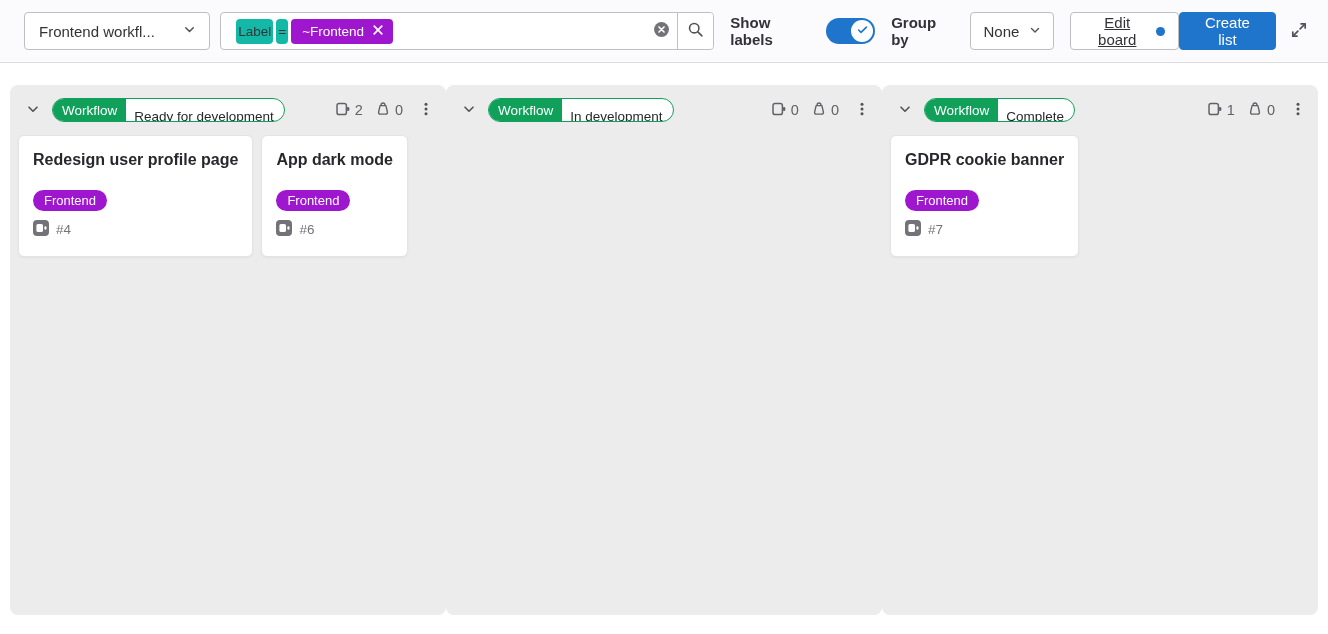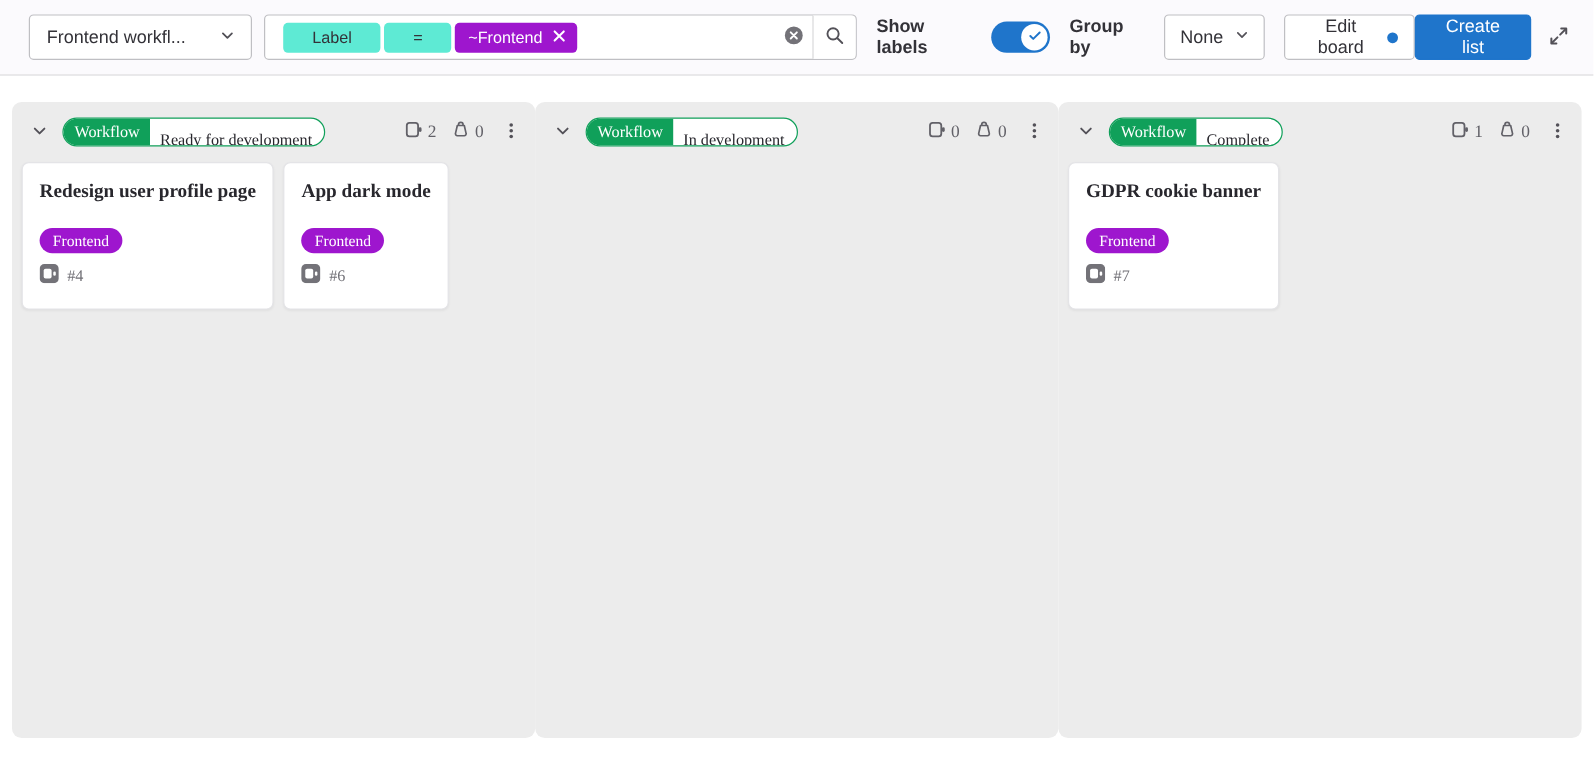--- a/index.html
+++ b/index.html
@@ -6,39 +6,39 @@
   html,body { width:1328px; height:634px; background:#fff; font-family:"Liberation Sans", sans-serif; color:#333238; overflow:hidden; }
 
   
   .topbar { height:63px; background:#fbfafd; border-bottom:1px solid #dcdcde; display:flex; align-items:center; padding:0 20px 0 24px; }
   .btn { display:inline-flex; align-items:center; justify-content:center; gap:8px; height:38px; background:#fff; border:1px solid #bfbfc3; border-radius:4px; font-size:15px; color:#333238; cursor:pointer; font-family:inherit; }
   .board-switcher { width:192px; justify-content:space-between; padding:0 12px 0 14px; }
   .board-switcher .bs-label { overflow:hidden; white-space:nowrap; }
 
   .filter-bar { margin-left:10px; width:512px; height:38px; background:#fff; border:1px solid #bfbfc3; border-radius:4px; display:flex; align-items:center; }
   .tokens { flex:1; display:flex; align-items:center; gap:3px; padding-left:15px; }
-  .chip { height:25px; display:inline-flex; align-items:center; padding:0 24px; background:#5eead4; border-radius:4px; font-size:13.5px; color:#333238; }
+  .chip { height:25px; display:inline-flex; align-items:center; padding:0 2px; background:#14b8a6; border-radius:4px; font-size:13.5px; color:#333238; }
   .chip.value { background:var(--purple); color:#fff; gap:8px; padding:0 9px 0 11px; }
   .clear-btn { border:none; background:none; margin-right:7px; display:flex; align-items:center; cursor:pointer; }
   .search-seg { width:36px; height:100%; border-left:1px solid #bfbfc3; border-radius:0 4px 4px 0; display:flex; align-items:center; justify-content:center; background:#fff; border-top:none;border-right:none;border-bottom:none; cursor:pointer; }
 
   .bold-label { font-weight:700; font-size:15px; color:#333238; }
   .ml16 { margin-left:16px; } .ml14 { margin-left:14px; } .ml12 { margin-left:12px; } .ml10 { }
 
   .toggle { width:51px; height:26px; border-radius:13px; background:var(--blue); border:none; position:relative; cursor:pointer; }
   .toggle .knob { position:absolute; top:2px; right:2px; width:22px; height:22px; border-radius:50%; background:#fff; display:flex; align-items:center; justify-content:center; }
 
   .dropdown { padding:0 11px 0 13px; gap:9px; }
-  .edit-board { padding:0 13px; gap:6px; }
+  .edit-board { padding:0 13px; gap:6px;text-decoration:underline; }
   .blue-dot { width:9px; height:9px; border-radius:50%; background:var(--blue); display:inline-block; }
   .create-list { padding:0 15px; background:var(--blue); border-color:var(--blue); color:#fff; }
   .icon-btn { border:none; background:none; display:flex; align-items:center; justify-content:center; cursor:pointer; }
 
   
-  .board { display:flex; padding:22px 10px 0;font-family:Liberation Serif, serif; }
+  .board { display:flex; padding:22px 10px 0; }
   .column { flex:1; min-width:0; height:530px; background:#ececec; border-radius:8px; display:flex; flex-direction:column; }
   .col-header { display:flex; align-items:center; gap:9px; padding:13px 10px 11px 13px; }
   .collapse-btn { border:none; background:none; display:flex; cursor:pointer; padding:2px; }
   .scoped-label { display:inline-flex; height:24px; border:1px solid var(--green); border-radius:12px; overflow:hidden; background:#fff; font-size:13.5px; align-items:stretch; }
   .scoped-label .scope { background:var(--green); color:#fff; display:flex; align-items:center; padding:0 9px; }
   .scoped-label .scope-name { color:#28272d; display:flex; align-items:center; padding:0 10px 0 8px;margin-top:13px; }
   .counts { margin-left:auto; display:flex; align-items:center; gap:12px; color:#626168; font-size:14.5px; }
   .count { display:flex; align-items:center; gap:4px; }
   .dots-btn { border:none; background:none; cursor:pointer; display:flex; margin:0 2px 0 6px; }
 

